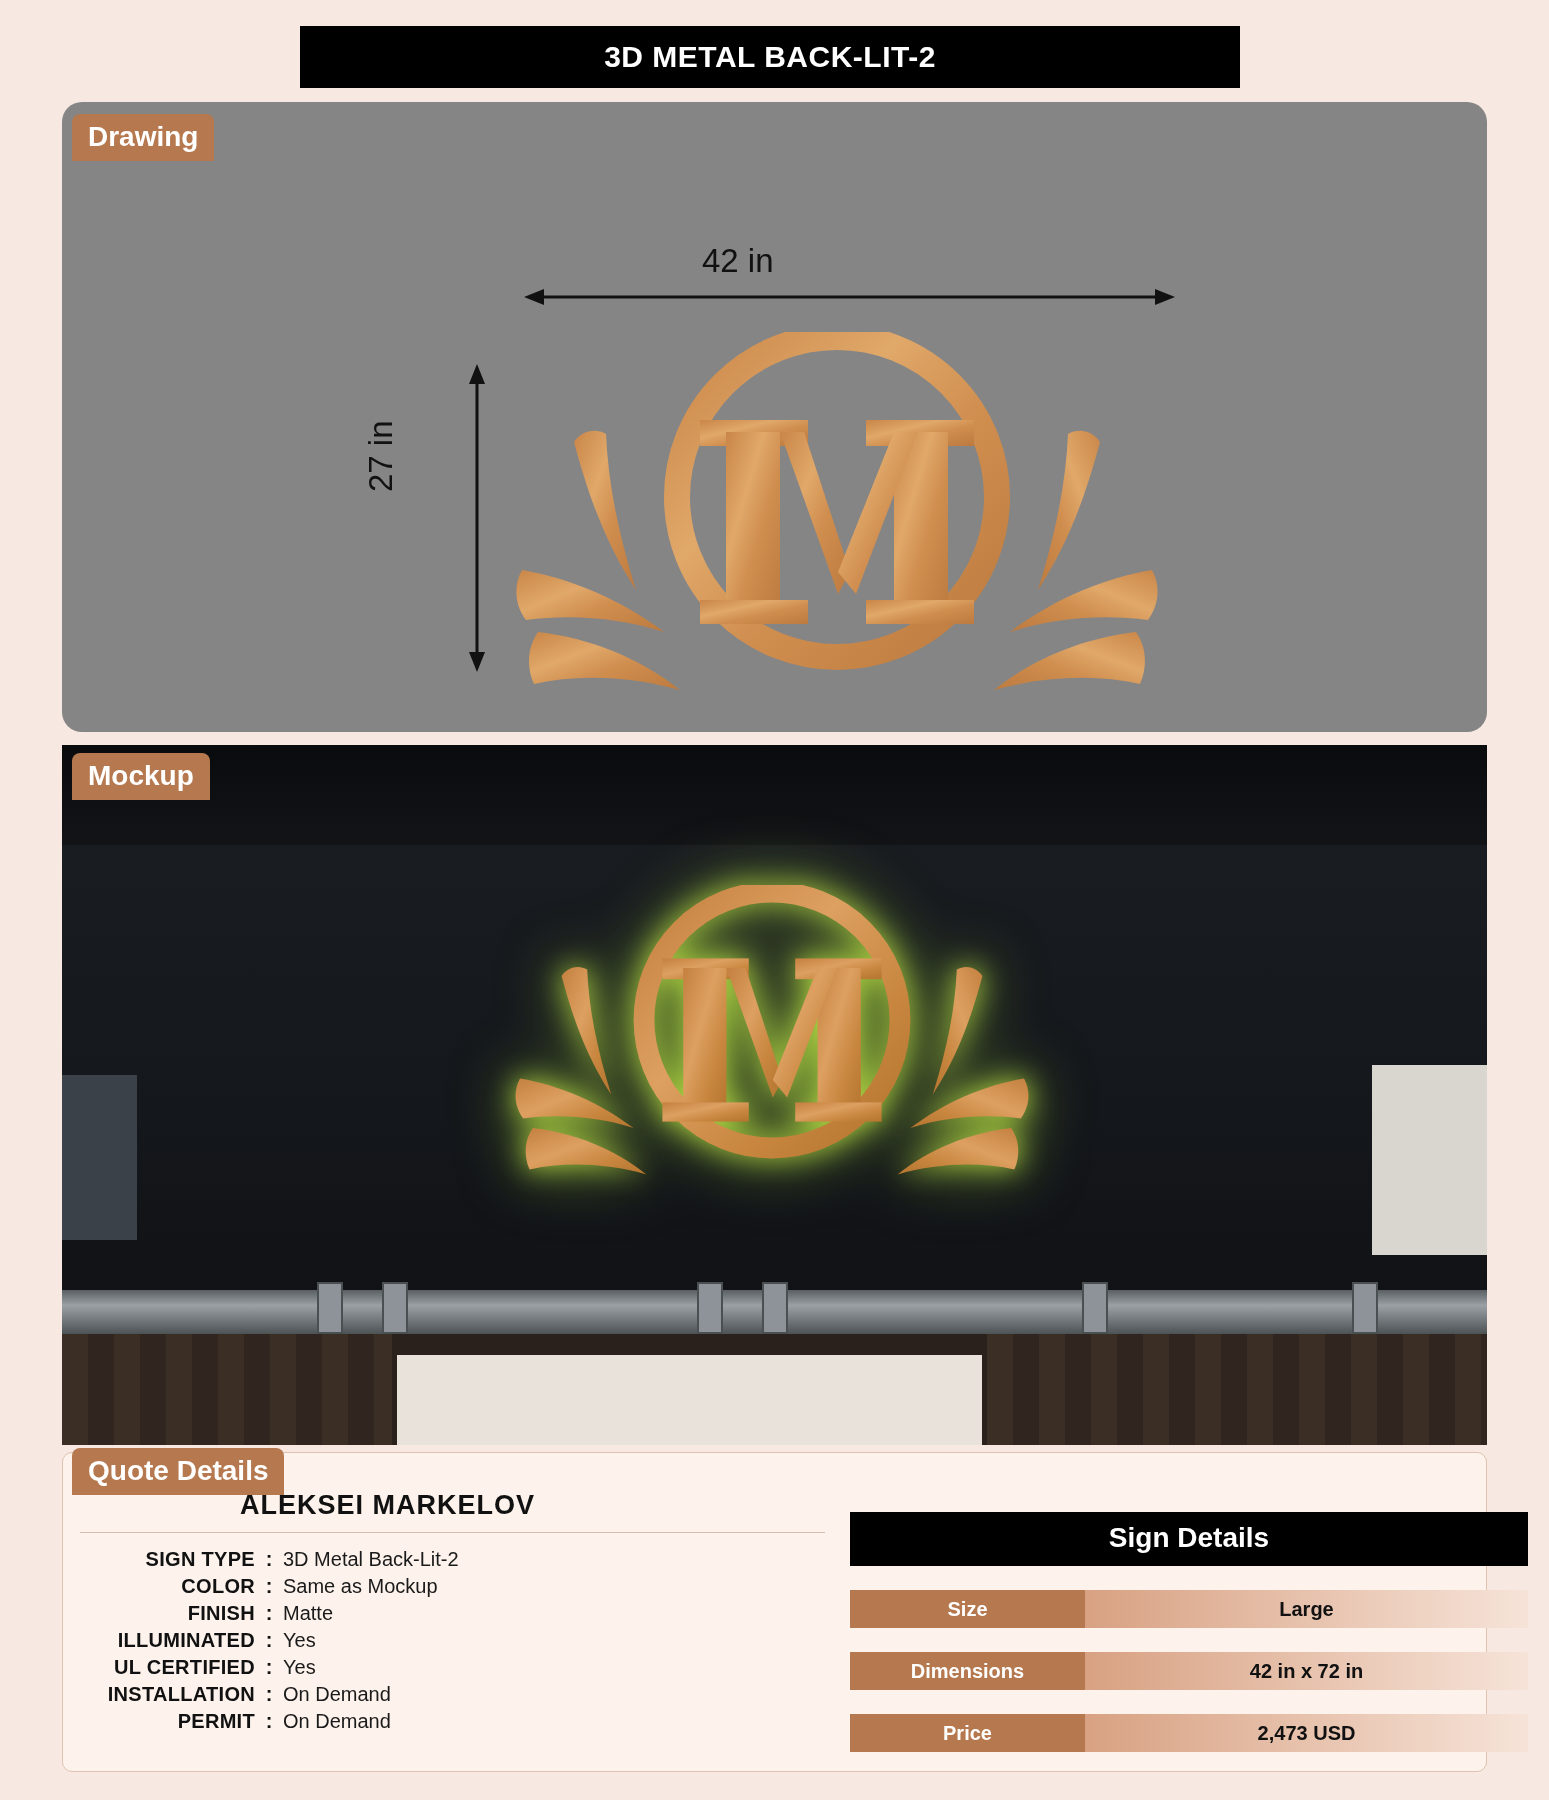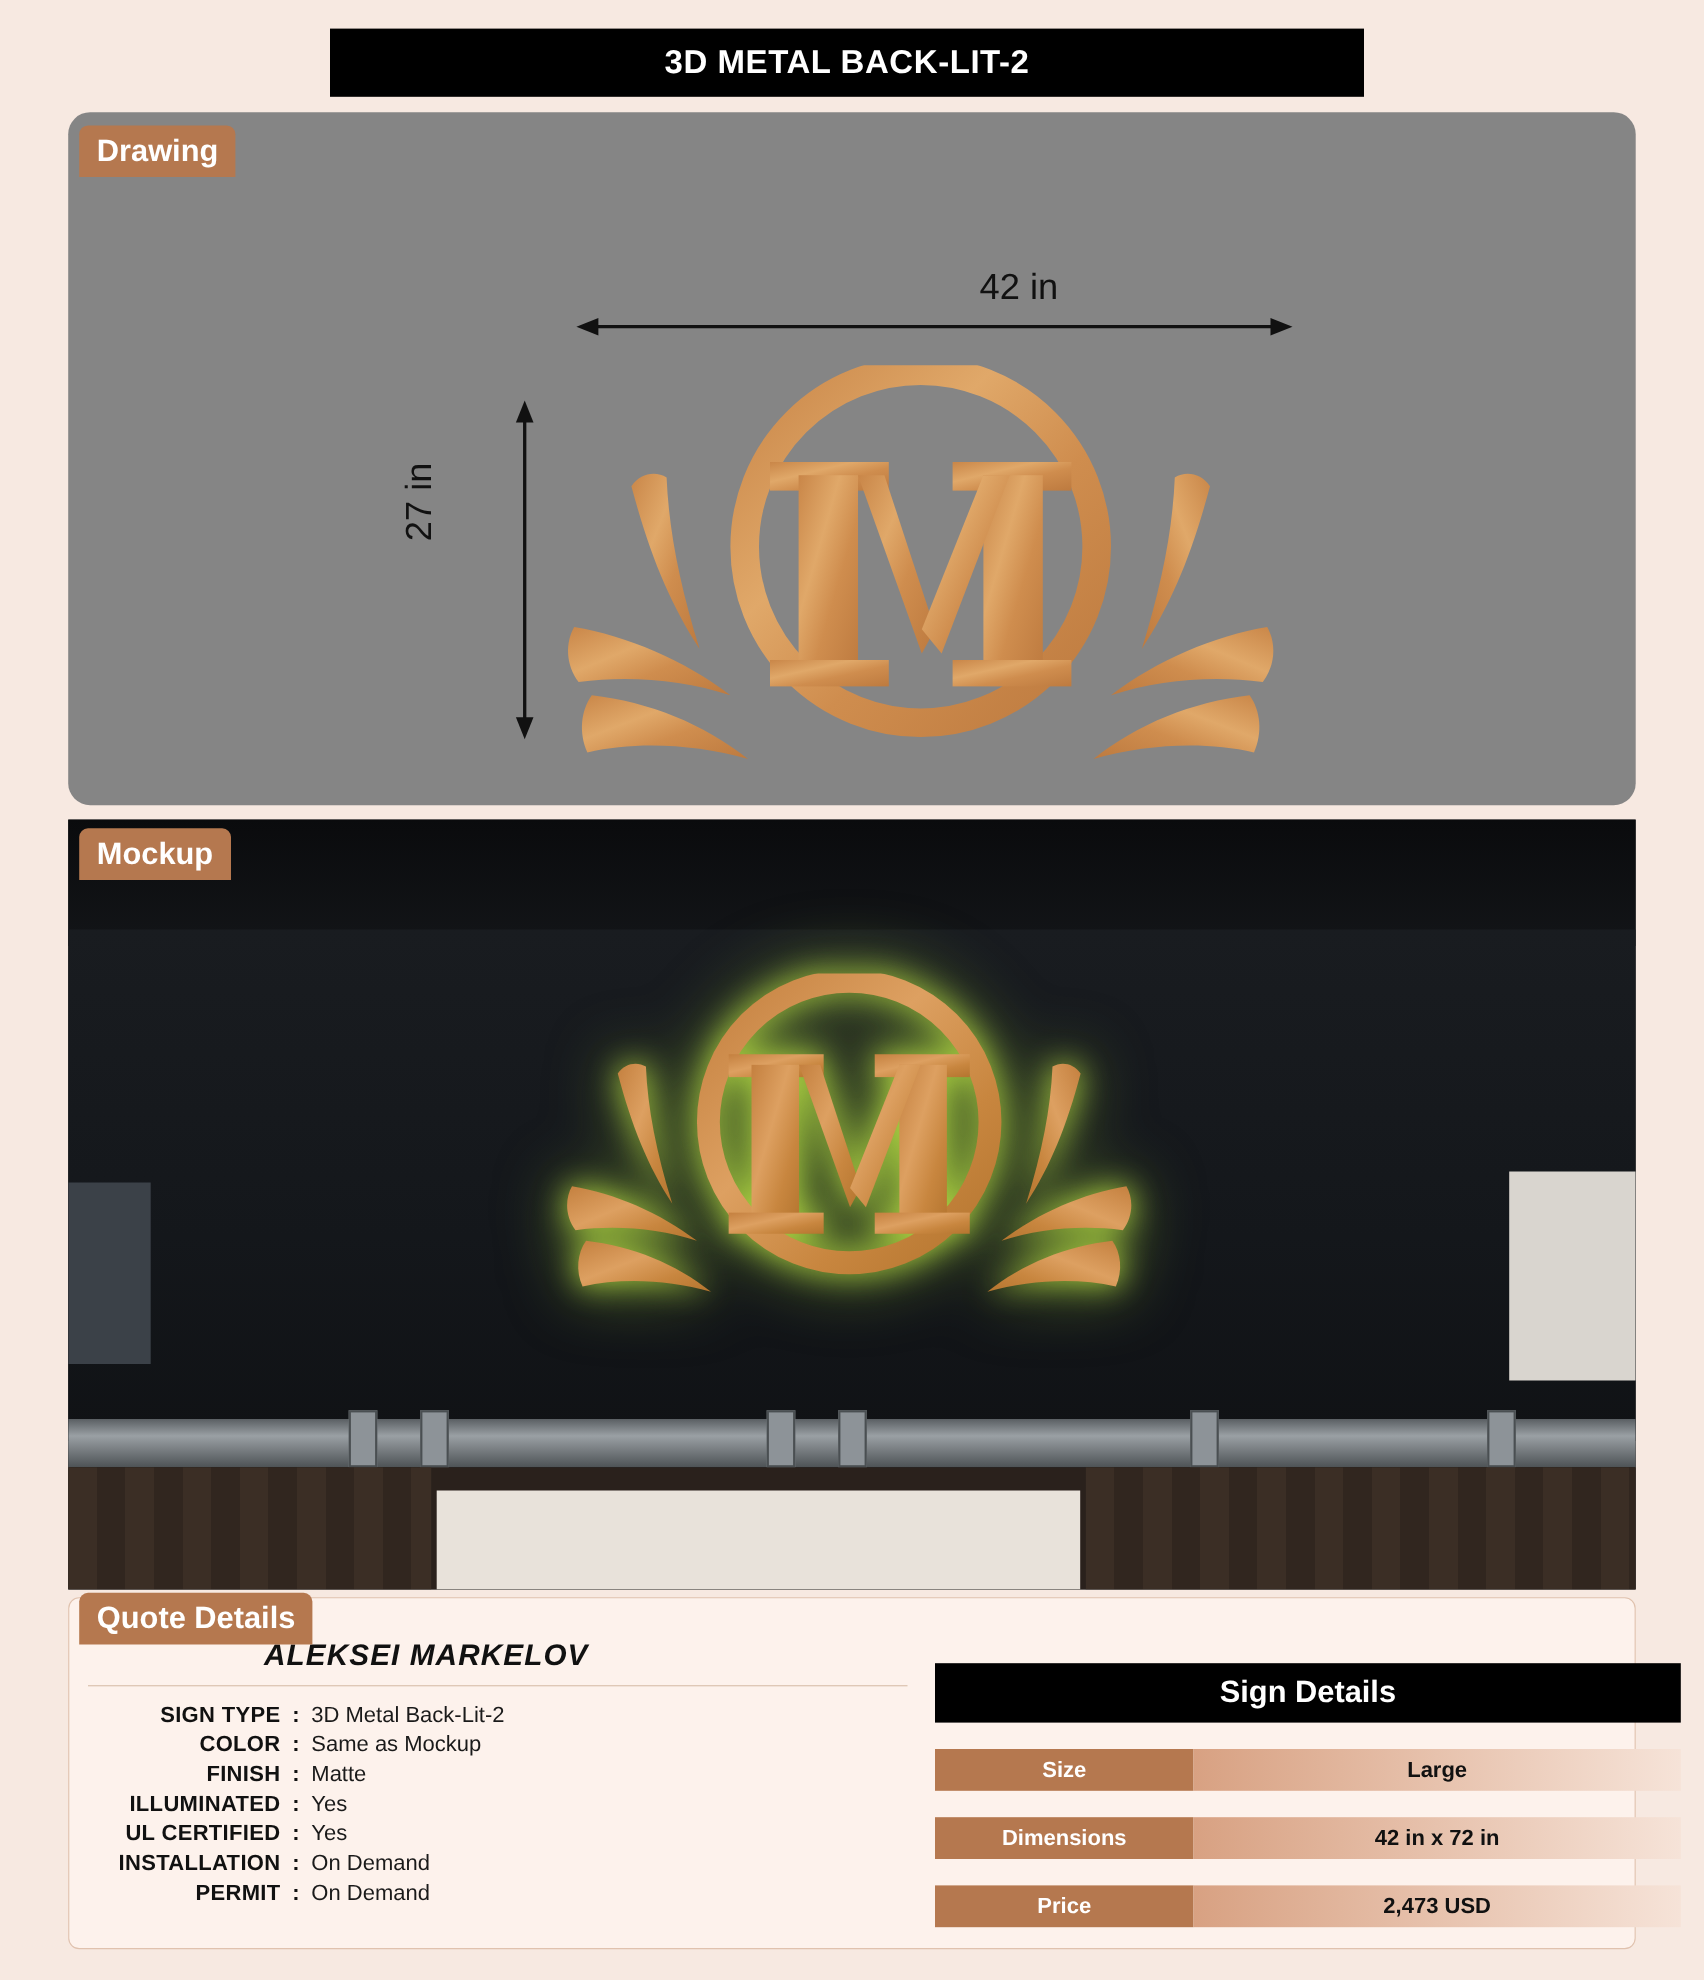--- a/index.html
+++ b/index.html
@@ -62,21 +62,21 @@
     border-radius: 20px;
     overflow: hidden;
   }
   .drawing-inner { position: absolute; inset: 0; }
 
   .dim-top-label {
     position: absolute;
     left: 640px;
     top: 140px;
     width: 260px;
-    text-align: right;
+    text-align: left;
     font-size: 33px;
     color: #111;
   }
   .dim-left-label {
     position: absolute;
     left: 300px;
     top: 390px;
     font-size: 33px;
     color: #111;
     transform: rotate(-90deg);
@@ -159,21 +159,20 @@
     border-radius: 10px;
   }
   .client-name {
     position: absolute;
     left: 240px;
     top: 1490px;
     font-size: 27px;
     font-weight: bold;
     color: #111;
     letter-spacing: 1px;
-    font-style: italic;
   }
   .client-rule {
     position: absolute;
     left: 80px; top: 1532px; width: 745px; height: 1px;
     background: #d8bda9;
   }
   .spec-list {
     position: absolute;
     left: 80px;
     top: 1548px;

